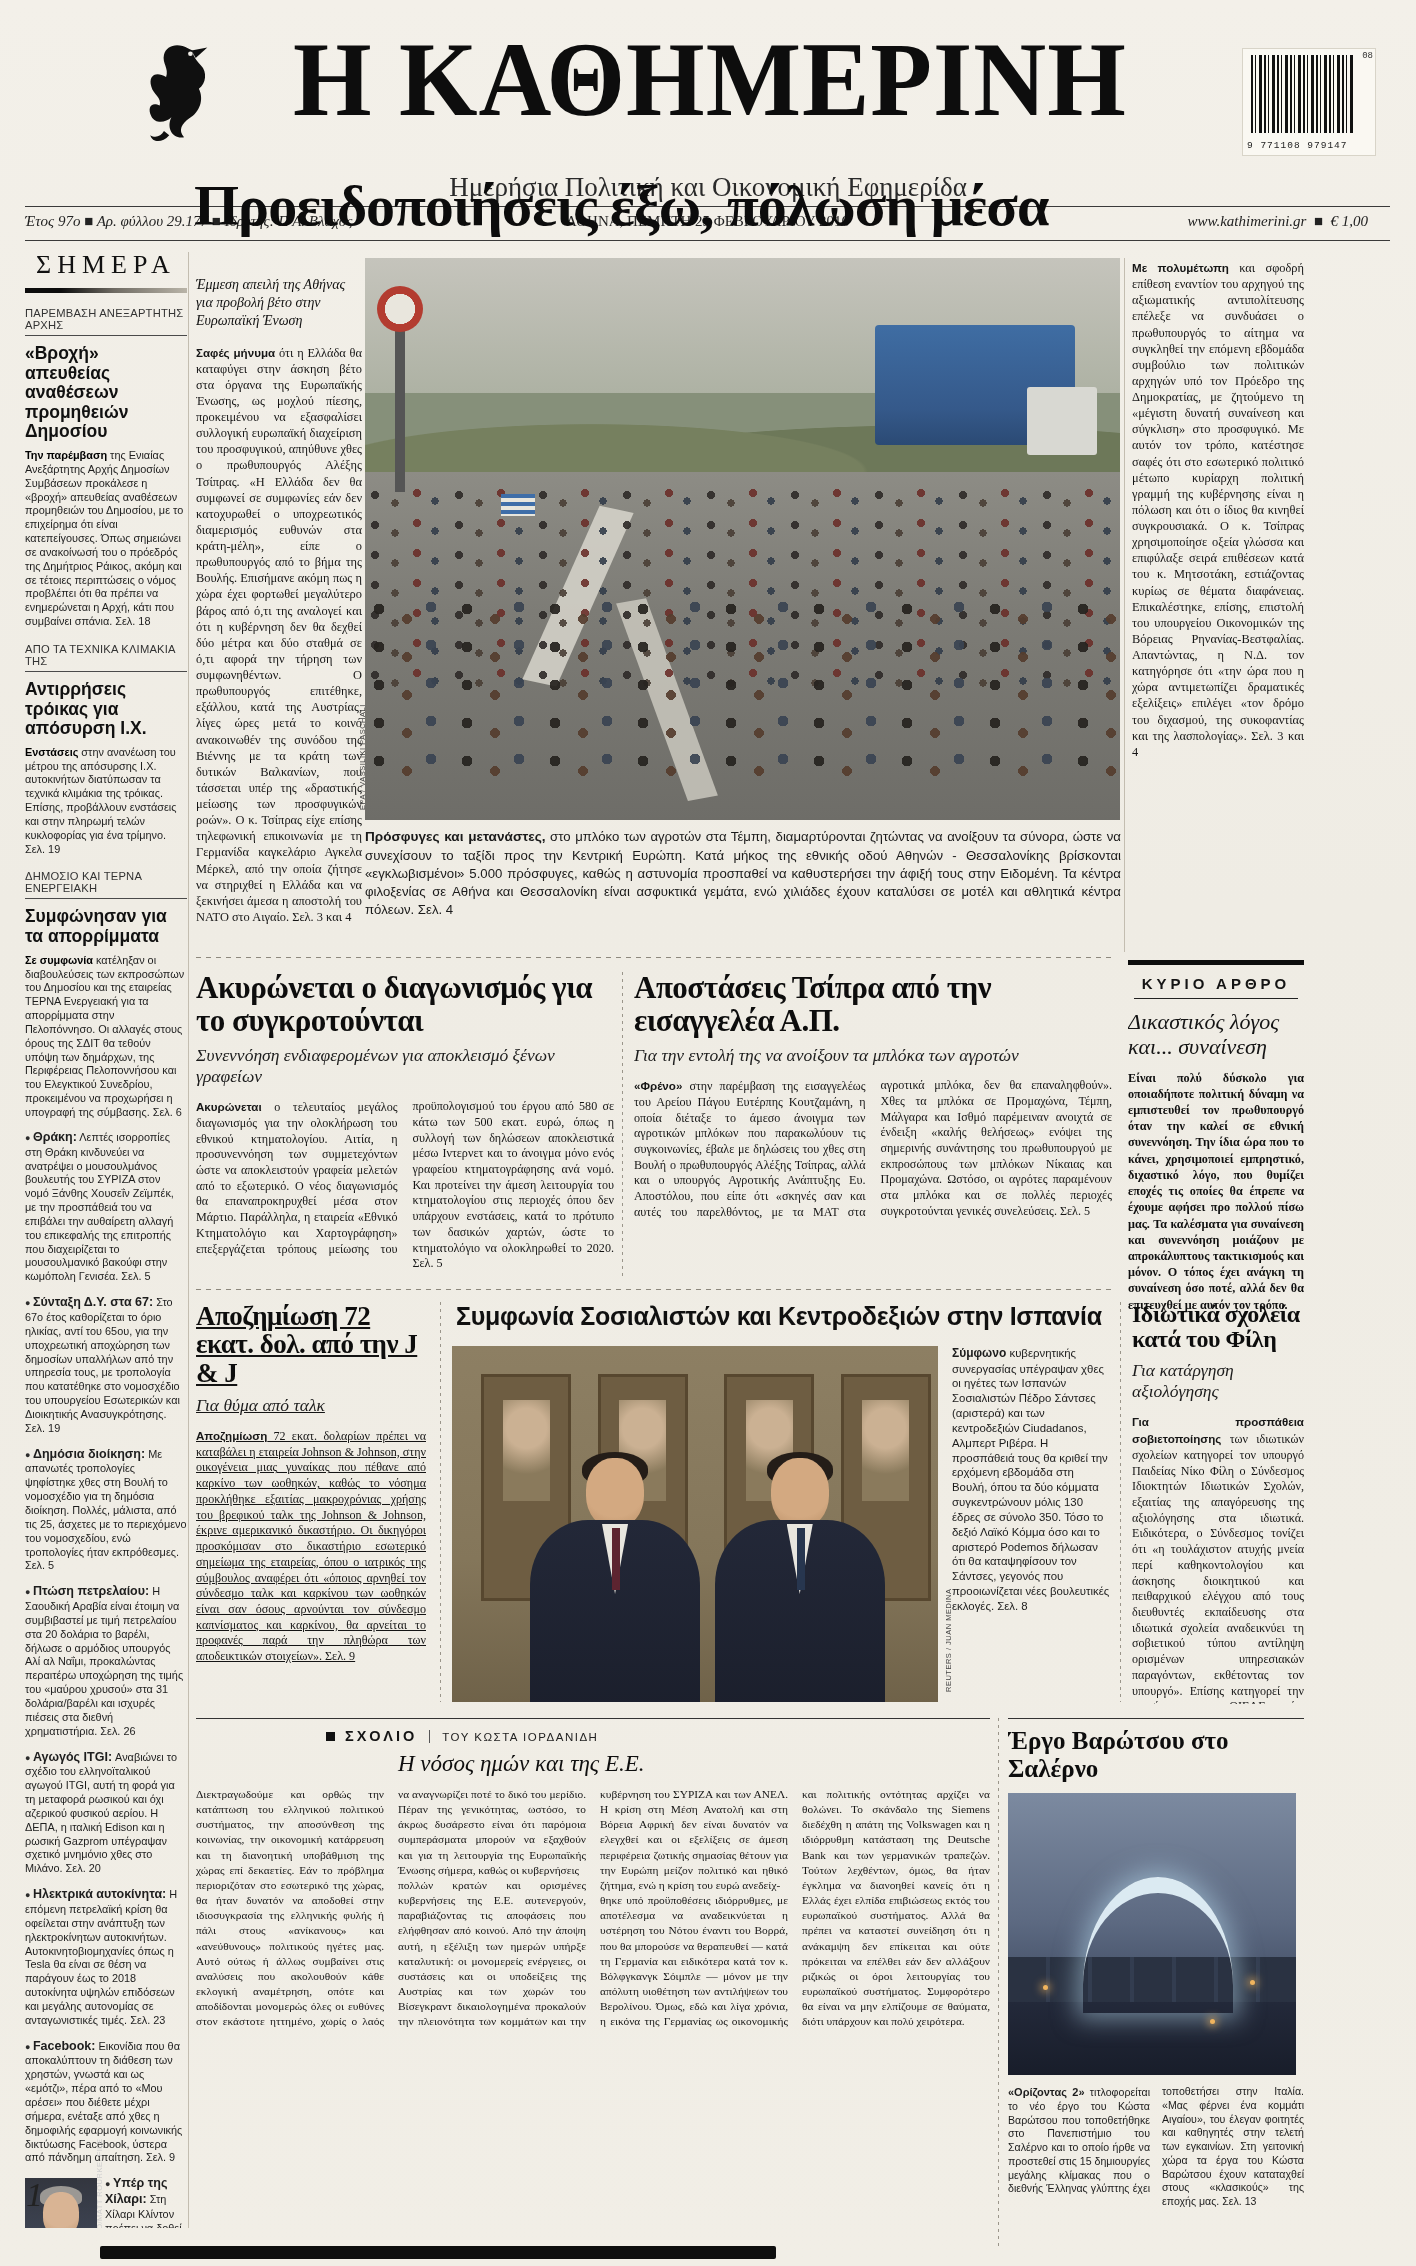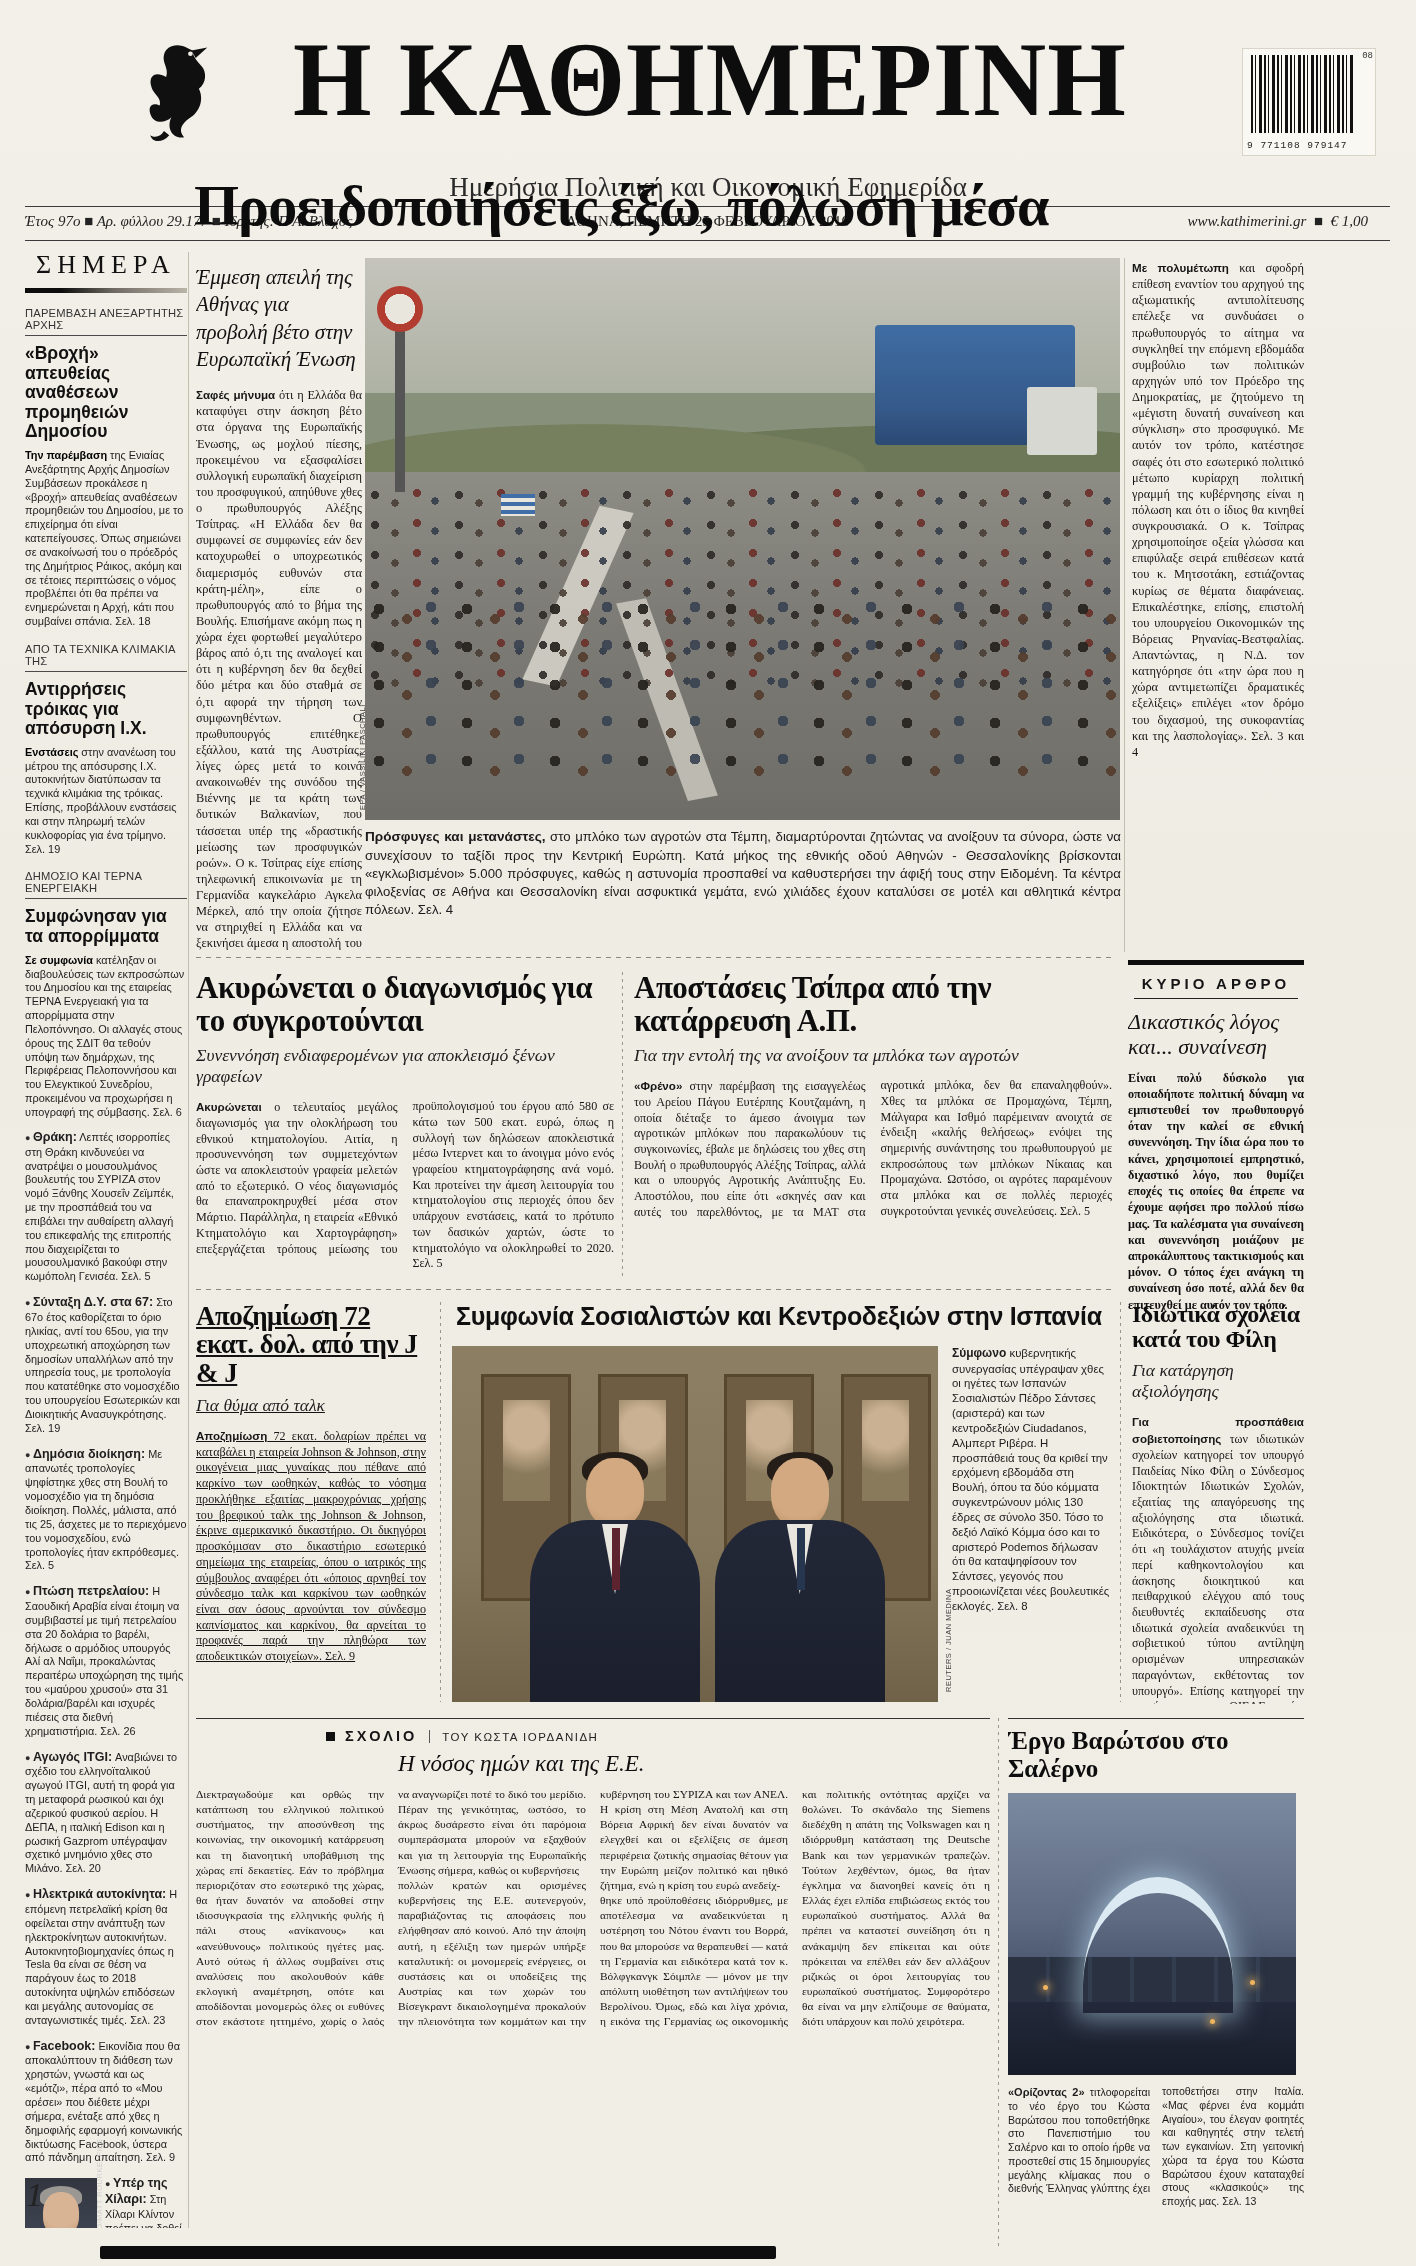--- a/index.html
+++ b/index.html
@@ -51,21 +51,21 @@
      transform:rotate(-90deg);transform-origin:left top;white-space:nowrap;}
   #folio{left:26px;top:2176px;font-style:italic;font-size:34px;color:#222;}
   #bottom-bar{left:100px;top:2246px;width:676px;height:13px;background:#0e0e0e;border-radius:2px;}
 
   #sidebar-vline{left:188px;top:252px;width:1px;height:1976px;background:#c3bdb0;}
 
   
   #main-headline{left:194px;top:177px;width:1120px;font-size:58px;font-weight:700;letter-spacing:-1px;
      line-height:1;color:#0c0c0c;}
   #lead-left{left:196px;top:260px;width:166px;height:694px;overflow:hidden;}
-  .standfirst{font-style:italic;font-size:21px;line-height:1.3;color:#111;margin:4px 0 14px 0;}
+  .standfirst{font-style:italic;font-size:14px;line-height:1.3;color:#111;margin:16px 0 14px 0;}
   .lead-body{font-size:12.4px;line-height:1.3;color:#151515;text-align:justify;}
   .lead-body b, .art-body b{font-family:"Liberation Sans",sans-serif;font-size:11.6px;}
   #lead-photo{left:365px;top:258px;width:755px;height:562px;overflow:hidden;background:#9aa092;}
   #lead-photo .sky{position:absolute;left:0;top:0;width:100%;height:34%;
      background:linear-gradient(180deg,#c5c4bc 0%,#aeb2a4 70%,#8f9683 100%);}
   #lead-photo .hills{position:absolute;left:0;top:24%;width:100%;height:14%;
      background:radial-gradient(ellipse 60% 100% at 30% 100%,#76805f 0 60%,transparent 61%),
                 radial-gradient(ellipse 70% 90% at 75% 100%,#6d7859 0 65%,transparent 66%),#86907a;}
   #lead-photo .road{position:absolute;left:0;top:38%;width:100%;height:62%;
      background:linear-gradient(180deg,#8d8c85 0%,#7d7c76 40%,#6e6d68 100%);}
@@ -265,21 +265,21 @@
 
   <div class="abs hdash" style="left:196px;top:957px;width:916px;"></div>
 
   <div class="abs" id="art-ktima">
     <div class="art-title">Ακυρώνεται ο διαγωνισμός για το συγκροτούνται</div>
     <div class="art-sub">Συνεννόηση ενδιαφερομένων για αποκλεισμό ξένων γραφείων</div>
     <div class="art-body cols2"><b>Ακυρώνεται</b><span> ο τελευταίος μεγάλος διαγωνισμός για την ολοκλήρωση του εθνικού κτηματολογίου. Αιτία, η προσυνεννόηση των συμμετεχόντων ώστε να αποκλειστούν γραφεία μελετών από το εξωτερικό. Ο νέος διαγωνισμός θα επαναπροκηρυχθεί μέσα στον Μάρτιο. Παράλληλα, η εταιρεία «Εθνικό Κτηματολόγιο και Χαρτογράφηση» επεξεργάζεται τρόπους μείωσης του προϋπολογισμού του έργου από 580 σε κάτω των 500 εκατ. ευρώ, όπως η συλλογή των δηλώσεων αποκλειστικά μέσω Ιντερνετ και το άνοιγμα μόνο ενός γραφείου κτηματογράφησης ανά νομό. Και προτείνει την άμεση λειτουργία του κτηματολογίου στις περιοχές όπου δεν υπάρχουν ενστάσεις, κατά το πρότυπο των δασικών χαρτών, ώστε το κτηματολόγιο να ολοκληρωθεί το 2020. Σελ. 5</span></div>
   </div>
   <div class="abs vdots" style="left:622px;top:972px;height:306px;"></div>
   <div class="abs" id="art-apost">
-    <div class="art-title">Αποστάσεις Τσίπρα από την κατάρρευση Α.Π.</div>
+    <div class="art-title">Αποστάσεις Τσίπρα από την εισαγγελέα Α.Π.</div>
     <div class="art-sub">Για την εντολή της να ανοίξουν τα μπλόκα των αγροτών</div>
     <div class="art-body cols2"><b>«Φρένο»</b><span> στην παρέμβαση της εισαγγελέως του Αρείου Πάγου Ευτέρπης Κουτζαμάνη, η οποία διέταξε το άμεσο άνοιγμα των αγροτικών μπλόκων που παρακωλύουν τις συγκοινωνίες, έβαλε με δηλώσεις του χθες στη Βουλή ο πρωθυπουργός Αλέξης Τσίπρας, αλλά και ο υπουργός Αγροτικής Ανάπτυξης Ευ. Αποστόλου, που είπε ότι «σκηνές σαν και αυτές του παρελθόντος, με τα ΜΑΤ στα αγροτικά μπλόκα, δεν θα επαναληφθούν». Χθες τα μπλόκα σε Προμαχώνα, Τέμπη, Μάλγαρα και Ισθμό παρέμειναν ανοιχτά σε ένδειξη «καλής θελήσεως» ενόψει της σημερινής συνάντησης του πρωθυπουργού με εκπροσώπους των μπλόκων Νίκαιας και Προμαχώνα. Ωστόσο, οι αγρότες παραμένουν στα μπλόκα και σε πολλές περιοχές συγκροτούνται γενικές συνελεύσεις. Σελ. 5</span></div>
   </div>
   <div class="abs" id="kyrio">
     <div class="label sans">ΚΥΡΙΟ ΑΡΘΡΟ</div>
     <div class="label-rule"></div>
     <div class="ktitle">Δικαστικός λόγος και... συναίνεση</div>
     <div class="kbody">Είναι πολύ δύσκολο για οποιαδήποτε πολιτική δύναμη να εμπιστευθεί τον πρωθυπουργό όταν την καλεί σε εθνική συνεννόηση. Την ίδια ώρα που το κάνει, χρησιμοποιεί εμπρηστικό, διχαστικό λόγο, που θυμίζει εποχές τις οποίες θα έπρεπε να έχουμε αφήσει προ πολλού πίσω μας. Τα καλέσματα για συναίνεση και συνεννόηση μοιάζουν με απροκάλυπτους τακτικισμούς και μόνον. Ο τόπος έχει ανάγκη τη συναίνεση όσο ποτέ, αλλά δεν θα επιτευχθεί με αυτόν τον τρόπο.</div>
   </div>
 

